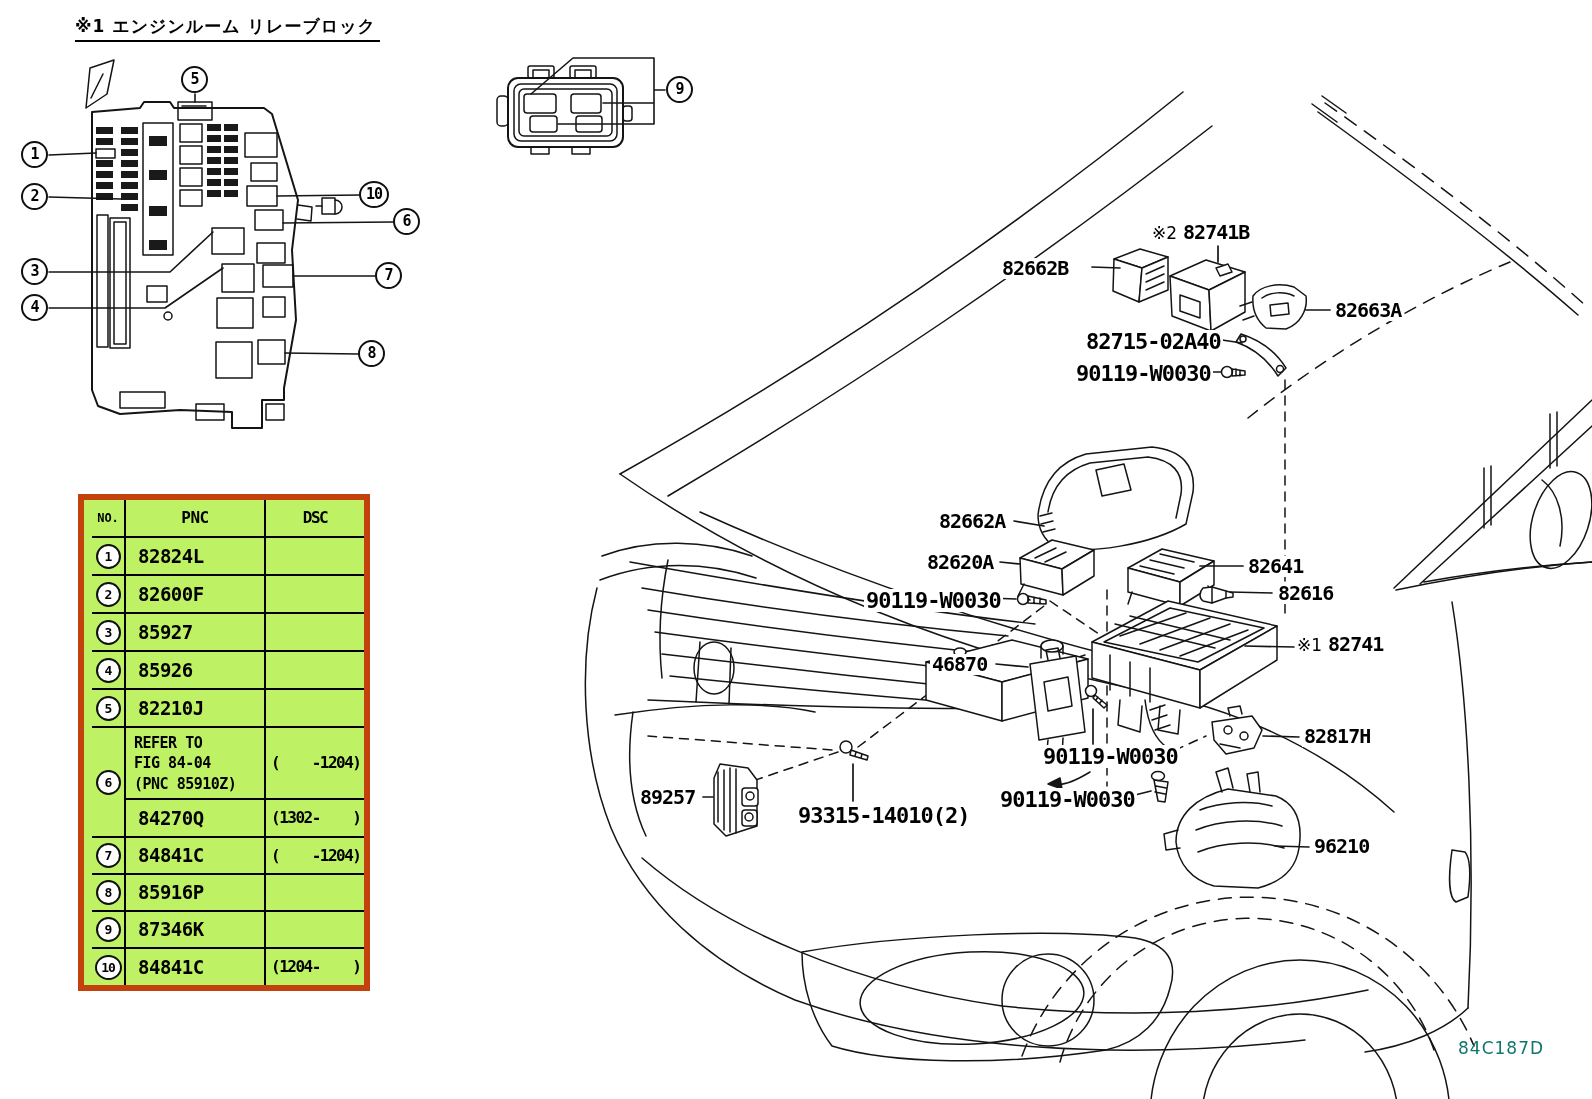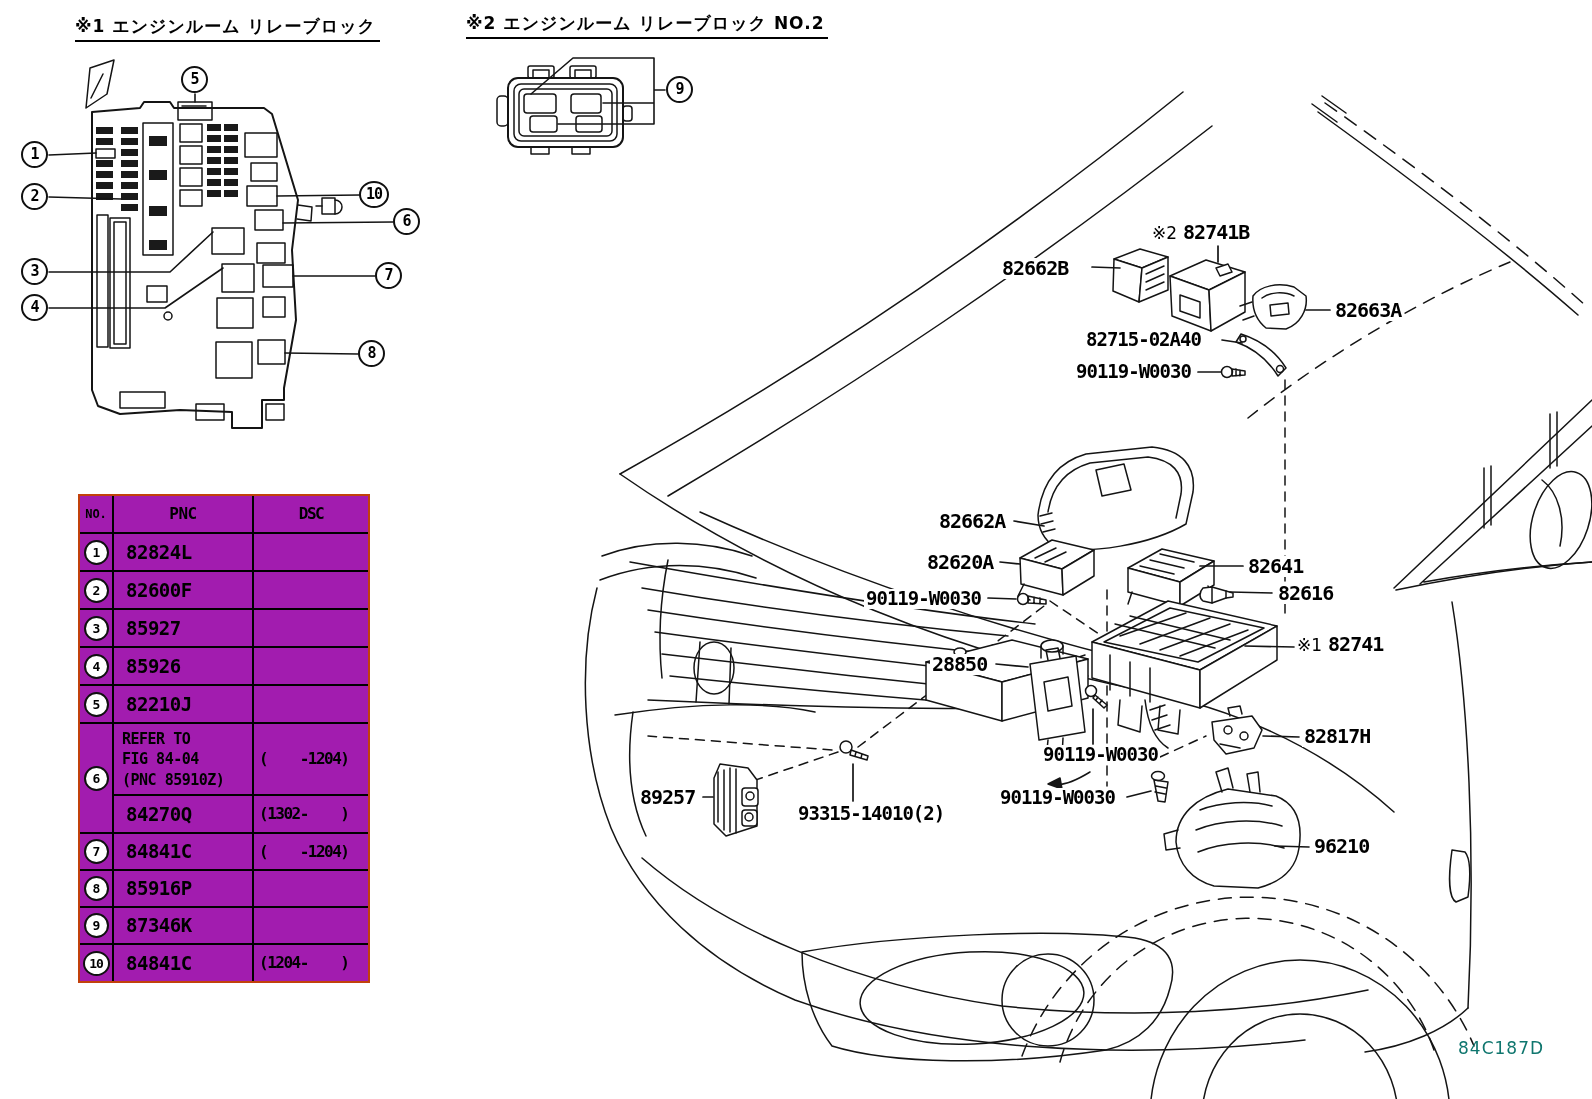--- a/index.html
+++ b/index.html
@@ -3,29 +3,29 @@
 <meta charset="utf-8">
 <style>
   html,body{margin:0;padding:0;background:#fff;}
   .stage{position:relative;width:1592px;height:1099px;background:#ffffff;overflow:hidden;
          font-family:"DejaVu Sans Mono",monospace;color:#000;border-radius:7px;}
   svg{position:absolute;left:0;top:0;}
   .jp-heading{position:absolute;font:700 17px/1.25 "DejaVu Sans",sans-serif;color:#000;
               border-bottom:2px solid #000;padding:0 4px 3px 0;letter-spacing:1px;white-space:nowrap;}
   .pn{position:absolute;font:700 20px/1.05 "DejaVu Sans Mono",monospace;letter-spacing:-1px;
       color:#000;background:#fff;padding:0 2px;white-space:nowrap;display:flex;align-items:baseline;}
-  .pn.sm{font-size:19px;}
+  .pn.sm{font-size:22px;}
   .pfx{font:400 17px/1.1 "DejaVu Sans",sans-serif;margin-right:6px;letter-spacing:0;}
   .callout{position:absolute;box-sizing:border-box;width:27px;height:27px;border:2px solid #101010;
            border-radius:50%;background:#fff;display:flex;align-items:center;justify-content:center;
            font:700 15px/1 "DejaVu Sans Mono",monospace;letter-spacing:-1px;}
   .figcode{position:absolute;font:400 17px/1 "DejaVu Sans",sans-serif;color:#0f766e;letter-spacing:1px;}
 
   
-  .ptable{position:absolute;left:78px;top:494px;width:292px;border:2px solid #c2410c;background:#a21caf;box-sizing:border-box;}
+  .ptable{position:absolute;left:78px;top:494px;width:292px;border:6px solid #c2410c;background:#bef264;box-sizing:border-box;padding-left:8px;}
   .trow{display:flex;border-top:2px solid #000;align-items:stretch;}
   .trow:first-child{border-top:none;}
   .c{box-sizing:border-box;display:flex;align-items:center;}
   .c-no{width:34px;justify-content:center;border-right:2px solid #000;flex:none;}
   .c-pnc{width:140px;padding-left:12px;border-right:2px solid #000;flex:none;
          font:700 19px/1 "DejaVu Sans Mono",monospace;letter-spacing:-0.5px;}
   .c-dsc{flex:1;padding-left:5px;font:700 16px/1 "DejaVu Sans Mono",monospace;
          white-space:pre;letter-spacing:-1.5px;}
   .hd .c-no{font:700 12px/1 "DejaVu Sans Mono",monospace;}
   .hd .c-pnc{justify-content:center;padding-left:0;font:700 16px/1 "DejaVu Sans Mono",monospace;}
@@ -340,21 +340,20 @@
       <rect x="497" y="96" width="11" height="30" rx="4"></rect>
           <rect x="623" y="106" width="9" height="15" rx="3"></rect>
       <rect x="531" y="147" width="18" height="7"></rect>
           <rect x="572" y="147" width="18" height="7"></rect>
       <path d="M 531,94 L 573,58 M 573,58 L 654,58 M 603,103 L 654,103 M 558,124 L 654,124 M 654,58 L 654,124 M 654,90 L 665,90" stroke-width="1.6"></path>
     </g>
   </g>
 </svg>
 
 <div class="jp-heading" style="left:75px;top:16px">※1 エンジンルーム リレーブロック</div>
-<div class="jp-heading" style="left:466px;top:13px">※2 エンジンルーム リレーブロック NO.2</div>
 
 <div class="callout" style="left:21px;top:141px">1</div>
 <div class="callout" style="left:21px;top:183px">2</div>
 <div class="callout" style="left:21px;top:258px">3</div>
 <div class="callout" style="left:21px;top:294px">4</div>
 <div class="callout" style="left:181px;top:66px">5</div>
 <div class="callout" style="left:393px;top:208px">6</div>
 <div class="callout" style="left:375px;top:262px">7</div>
 <div class="callout" style="left:358px;top:340px">8</div>
 <div class="callout" style="left:666px;top:76px">9</div>
@@ -366,21 +365,21 @@
   <span>82741B</span>
 </div>
 <div class="pn" style="left:1333px;top:300px">82663A</div>
 <div class="pn sm" style="left:1084px;top:330px">82715-02A40</div>
 <div class="pn sm" style="left:1074px;top:362px">90119-W0030</div>
 <div class="pn" style="left:937px;top:511px">82662A</div>
 <div class="pn" style="left:925px;top:552px">82620A</div>
 <div class="pn sm" style="left:864px;top:589px">90119-W0030</div>
 <div class="pn" style="left:1246px;top:556px">82641</div>
 <div class="pn" style="left:1276px;top:583px">82616</div>
-<div class="pn" style="left:930px;top:654px">28850</div>
+<div class="pn" style="left:930px;top:654px">46870</div>
 <div class="pn" style="left:1295px;top:634px">
   <span class="pfx">※1</span>
   <span>82741</span>
 </div>
 <div class="pn" style="left:1302px;top:726px">82817H</div>
 <div class="pn sm" style="left:1041px;top:745px">90119-W0030</div>
 <div class="pn sm" style="left:998px;top:788px">90119-W0030</div>
 <div class="pn" style="left:638px;top:787px">89257</div>
 <div class="pn sm" style="left:796px;top:804px">93315-14010(2)</div>
 <div class="pn" style="left:1312px;top:836px">96210</div>

